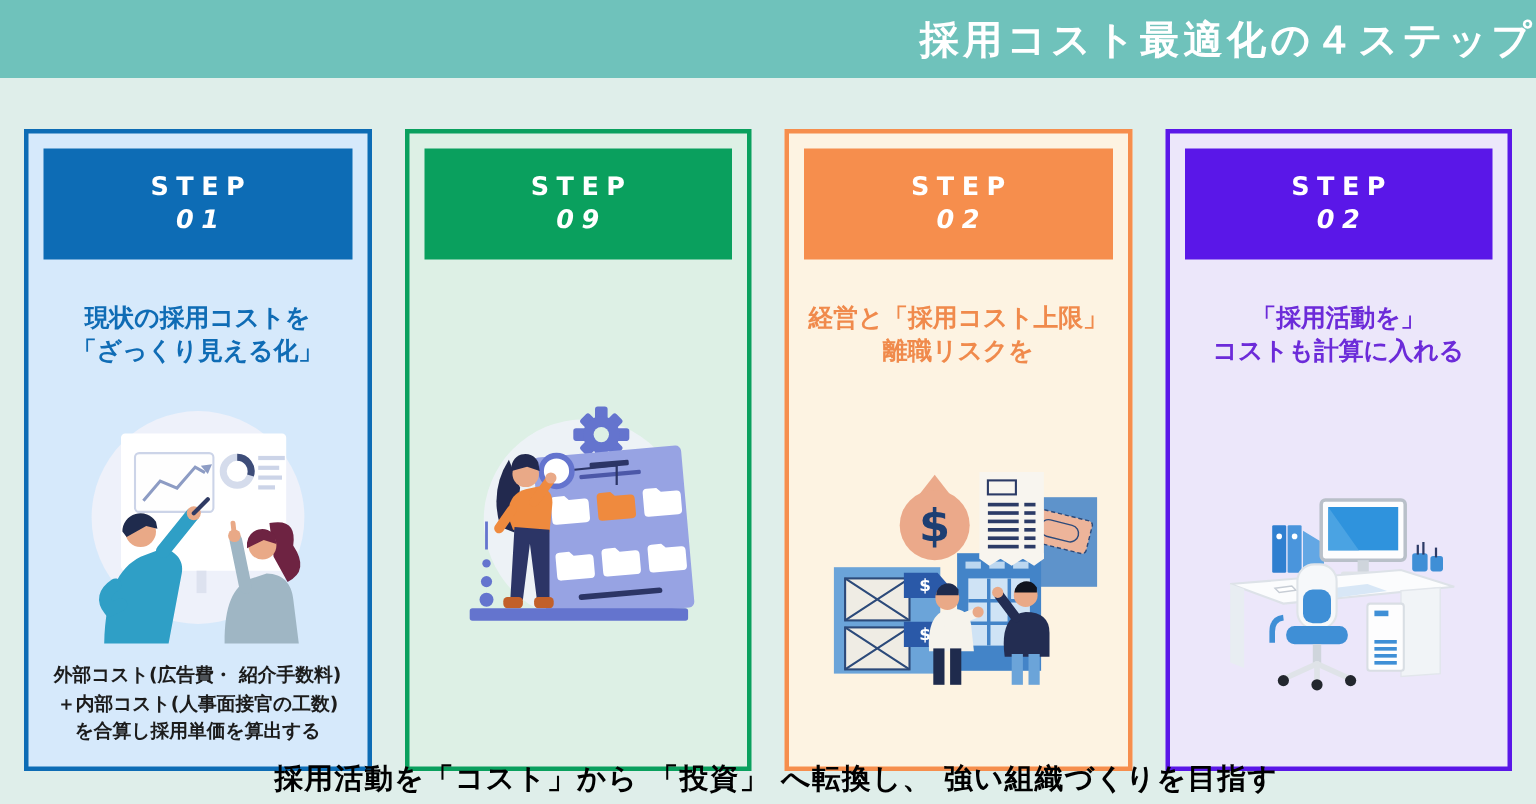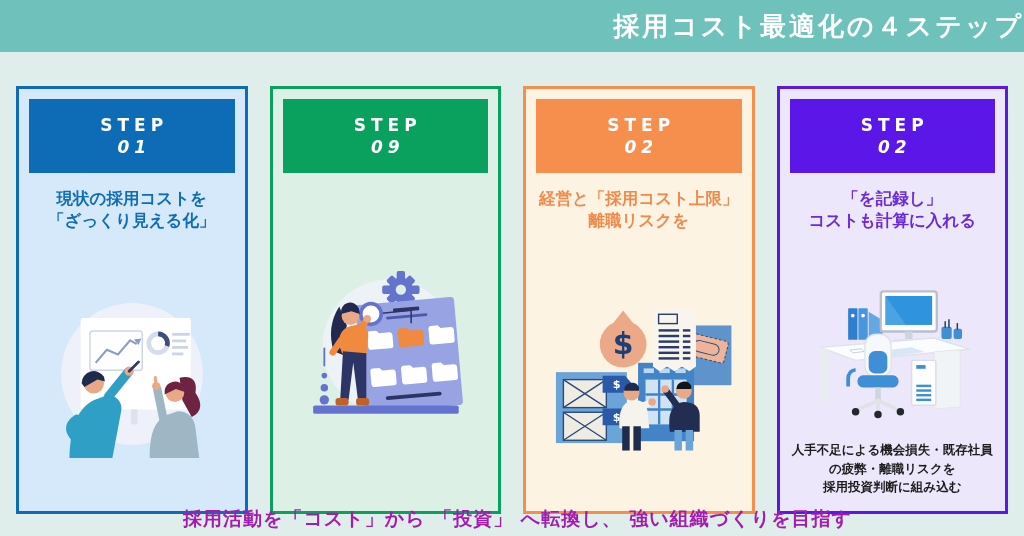--- a/index.html
+++ b/index.html
@@ -26,38 +26,38 @@
     display:flex; flex-direction:column;
   }
   .step-header {
     margin:10px 10px 0 10px; height:74px; background:var(--accent);
     display:flex; flex-direction:column; align-items:center; justify-content:center;
     color:#ffffff; font-weight:bold;
   }
   .step-label { font-size:17px; letter-spacing:5px; text-indent:5px; }
   .step-number { font-size:17px; letter-spacing:5px; text-indent:5px; margin-top:2px;font-style:italic; }
   .step-title {
-    margin-top:15px; min-height:48px;
+    margin-top:28px; min-height:48px;
     color:var(--title); font-size:16.5px; font-weight:bold; line-height:1.35;
     text-align:center; white-space:pre-line;
   }
   .illustration {
     flex:1; display:flex; align-items:center; justify-content:center; overflow:hidden;
   }
   .illustration svg { width:196px; height:172px; }
   .step-description {
     margin:0 6px 14px 6px; min-height:54px;
     color:#1c1c1c; font-size:12.5px; font-weight:bold; line-height:1.5;
     text-align:center; white-space:pre-line;
   }
   
   .page-footer {
     height:34px; display:flex; align-items:center; justify-content:center;
   }
-  .page-footer p { color:#a21caf; font-size:19px; font-weight:bold; letter-spacing:1px;margin-left:11px; }
+  .page-footer p { color:#000000; font-size:19px; font-weight:bold; letter-spacing:1px;margin-left:11px; }
 </style>
 </head>
 <body>
 
 <header class="page-header">
   <h1>採用コスト最適化の４ステップ</h1>
 </header>
 
 <main class="cards">
 
@@ -93,20 +93,23 @@
         <path d="M46,138 q-12,8 -4,18 l8,-4" fill="none" stroke="#2f9fc6" stroke-width="9" stroke-linecap="round"></path>
         <path d="M156,94 q20,-4 17,16 q12,18 -4,26 l-10,-18 z" fill="#6e2342"></path>
         <path d="M124,180 c0,-28 6,-40 18,-46 l12,-4 c12,0 18,8 19,18 l4,32 z" fill="#9fb6c4"></path>
         <circle cx="151" cy="110" r="10" fill="#e9a987"></circle>
         <path d="M140,108 a11,11 0 0 1 20,-5 l1,6 -9,-3 -12,6 z" fill="#6e2342"></path>
         <path d="M139,140 L132,106" stroke="#9fb6c4" stroke-width="9" stroke-linecap="round" fill="none"></path>
         <circle cx="131" cy="103" r="4.5" fill="#e9a987"></circle>
         <line x1="131" y1="103" x2="130" y2="94" stroke="#e9a987" stroke-width="3.5" stroke-linecap="round"></line>
       </svg>
     </div>
+    <div class="step-description">外部コスト(広告費・ 紹介手数料)
+＋内部コスト(人事面接官の工数)
+を合算し採用単価を算出する</div>
   </section>
 
   <section class="card" style="--accent: #0aa05e; --bg: #ddf0e5; --title: #0aa05e;">
     <div class="step-header">
       <span class="step-label">STEP</span>
       <span class="step-number">09</span>
     </div>
     <div class="illustration">
       <svg viewBox="0 0 210 180" aria-hidden="true">
         <circle cx="110" cy="95" r="72" fill="#f2f3fb" opacity="0.75"></circle>
@@ -226,21 +229,21 @@
         <rect x="155" y="150" width="8" height="22" fill="#6ba4d9"></rect>
       </svg>
     </div>
   </section>
 
   <section class="card" style="--accent: #5a17e8; --bg: #ece7fa; --title: #6c2bd9;">
     <div class="step-header">
       <span class="step-label">STEP</span>
       <span class="step-number">02</span>
     </div>
-    <div class="step-title">「を記録し」
+    <div class="step-title">「採用活動を」
 コストも計算に入れる</div>
     <div class="illustration">
       <svg viewBox="0 0 210 180" aria-hidden="true">
         <rect x="58" y="58" width="10" height="34" rx="1" fill="#2f7fd0"></rect>
         <rect x="69" y="58" width="10" height="34" rx="1" fill="#4a95dc"></rect>
         <circle cx="63" cy="66" r="2" fill="#ffffff"></circle>
         <circle cx="74" cy="66" r="2" fill="#ffffff"></circle>
         <path d="M80,92 v-30 l15,9 v21 z" fill="#63a7e4"></path>
         <rect x="93" y="40" width="60" height="43" rx="3" fill="#fdfdfe" stroke="#b9c0c9" stroke-width="2.5"></rect>
         <rect x="98" y="45" width="50" height="31" fill="#2f93dd"></rect>
@@ -275,22 +278,19 @@
         <g stroke="#dfe3e8" stroke-width="4" stroke-linecap="round">
           <line x1="90" y1="157" x2="68" y2="167"></line>
           <line x1="90" y1="157" x2="112" y2="167"></line>
           <line x1="90" y1="157" x2="90" y2="170"></line>
         </g>
         <circle cx="66" cy="169" r="4" fill="#23272e"></circle>
         <circle cx="114" cy="169" r="4" fill="#23272e"></circle>
         <circle cx="90" cy="172" r="4" fill="#23272e"></circle>
       </svg>
     </div>
-    <div class="step-description">人手不足による機会損失・既存社員
-の疲弊・離職リスクを
-採用投資判断に組み込む</div>
   </section>
 
 </main>
 
 <footer class="page-footer">
   <p>採用活動を「コスト」から 「投資」 へ転換し、 強い組織づくりを目指す</p>
 </footer>
 
 </body></html>

